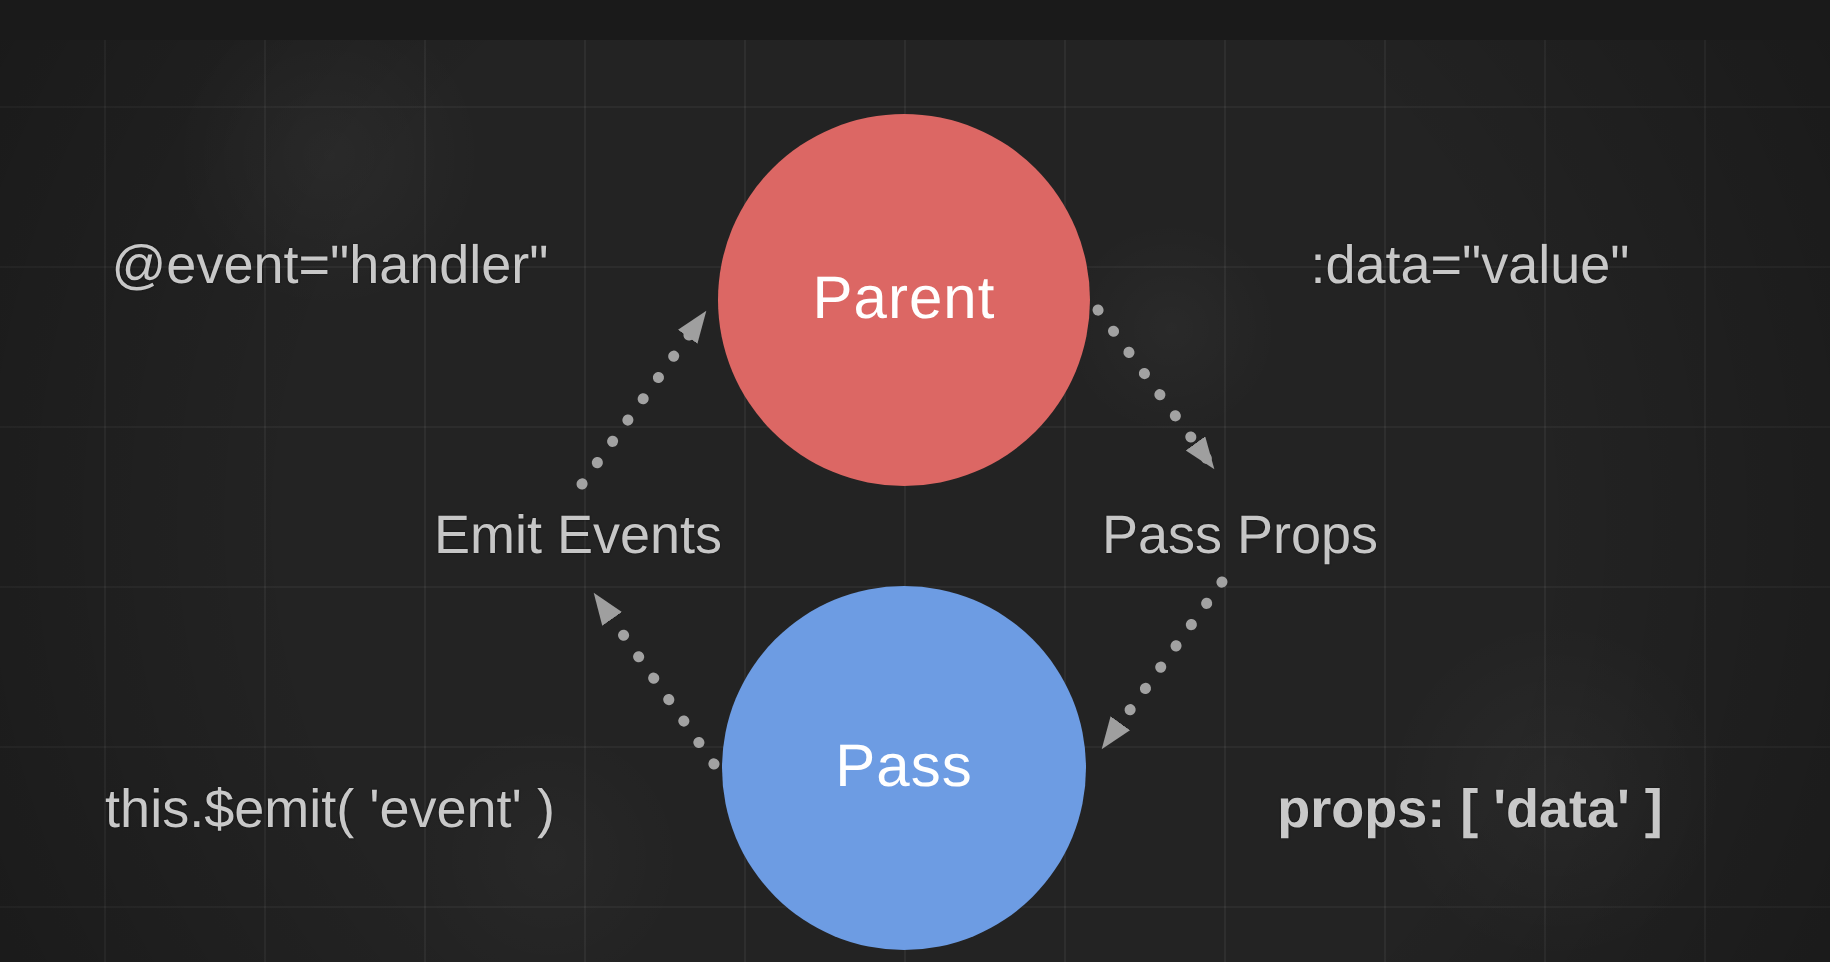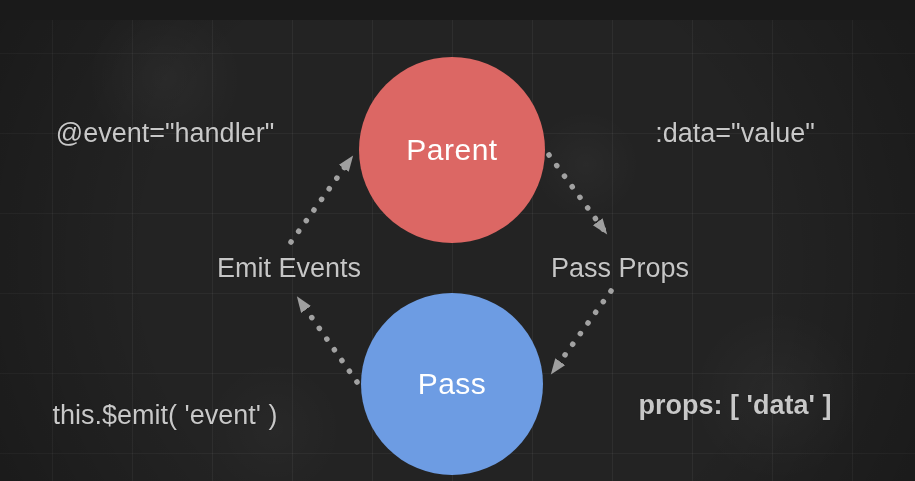--- a/index.html
+++ b/index.html
@@ -52,21 +52,21 @@
     font-size: 27px;
     white-space: nowrap;
     text-shadow: 0 0 1px rgba(0,0,0,0.6);
   }
   .label-edge { color: #c6c6c6; }
 
   .pos-code-parent-left  { left: 165px; top: 113px; }
   .pos-code-parent-right { left: 735px; top: 113px; }
   .pos-edge-emit         { left: 289px; top: 248px; }
   .pos-edge-pass         { left: 620px; top: 248px; }
-  .pos-code-child-left   { left: 165px; top: 395px; }
+  .pos-code-child-left   { left: 165px; top: 385px; }
   .pos-code-child-right  { left: 735px; top: 385px; font-weight: bold; }
 </style>
 </head>
 <body>
 
 <div class="stage">
 
   <svg class="arrow-layer" viewBox="0 0 915 481" aria-hidden="true">
     <defs>
       <marker id="arrowhead" markerUnits="userSpaceOnUse" markerWidth="18" markerHeight="13" refX="14" refY="6" orient="auto">

